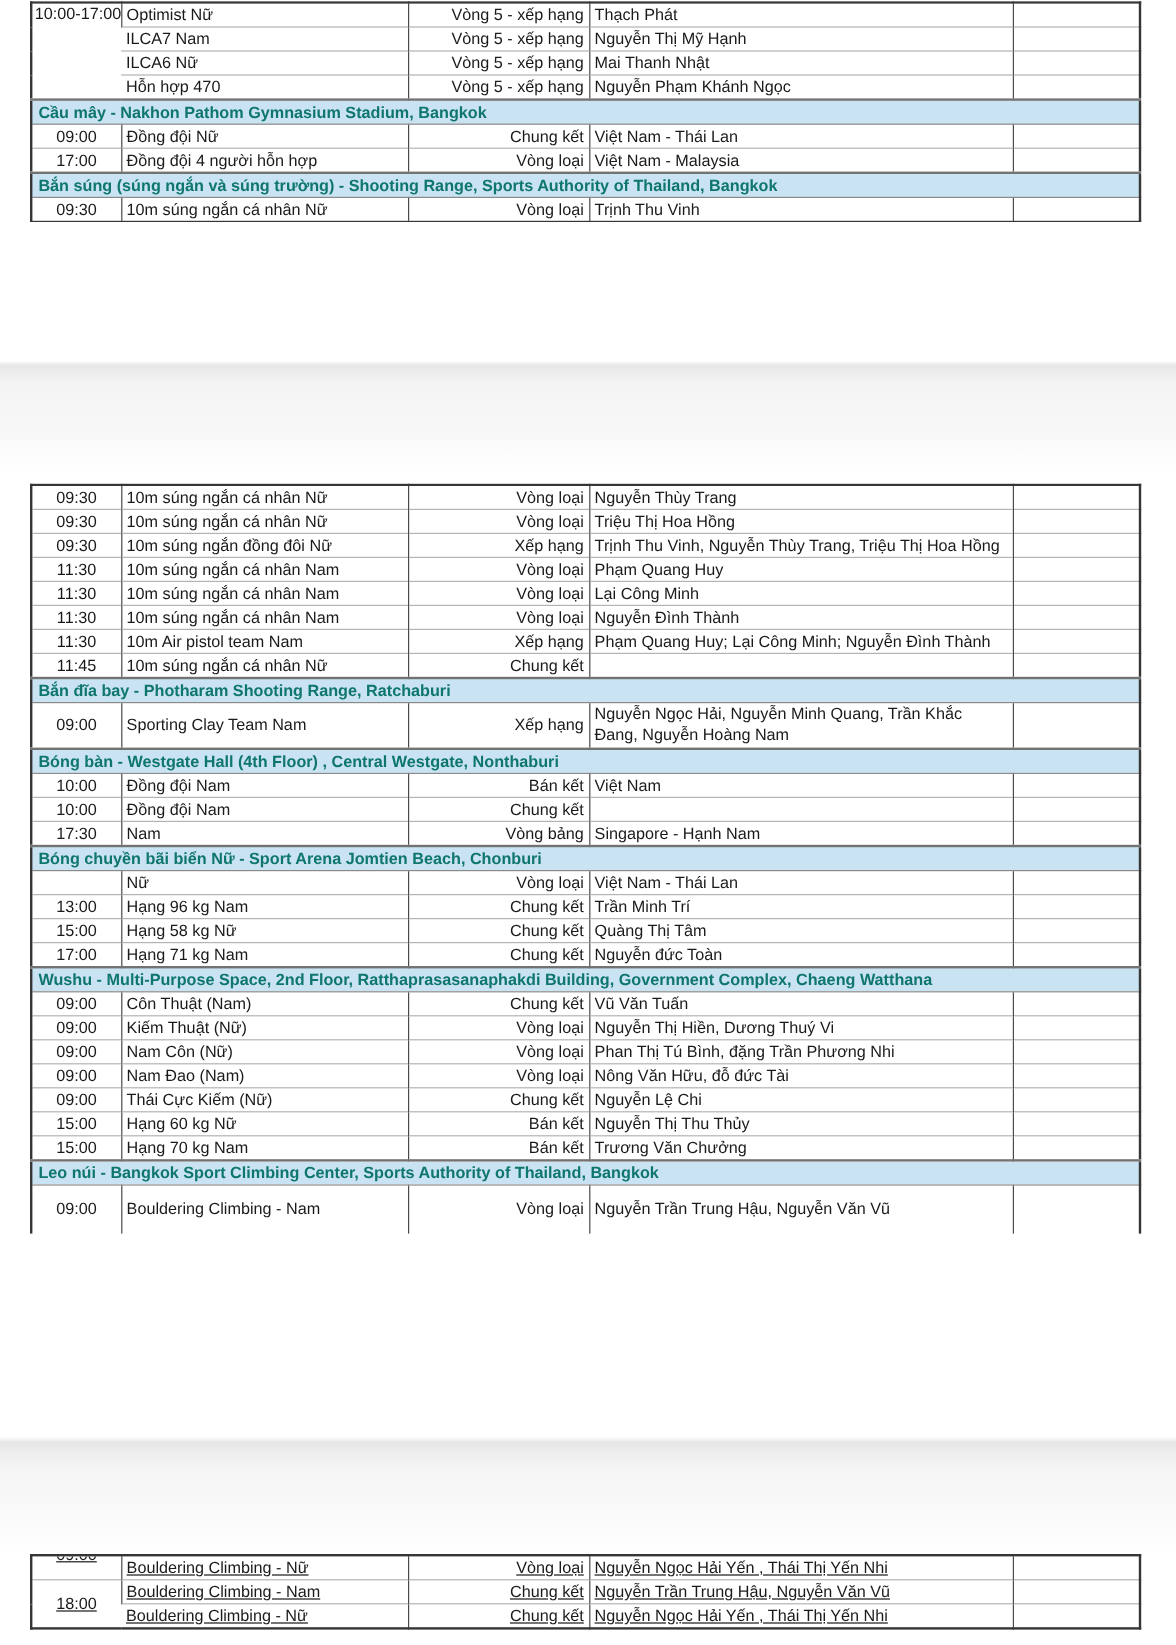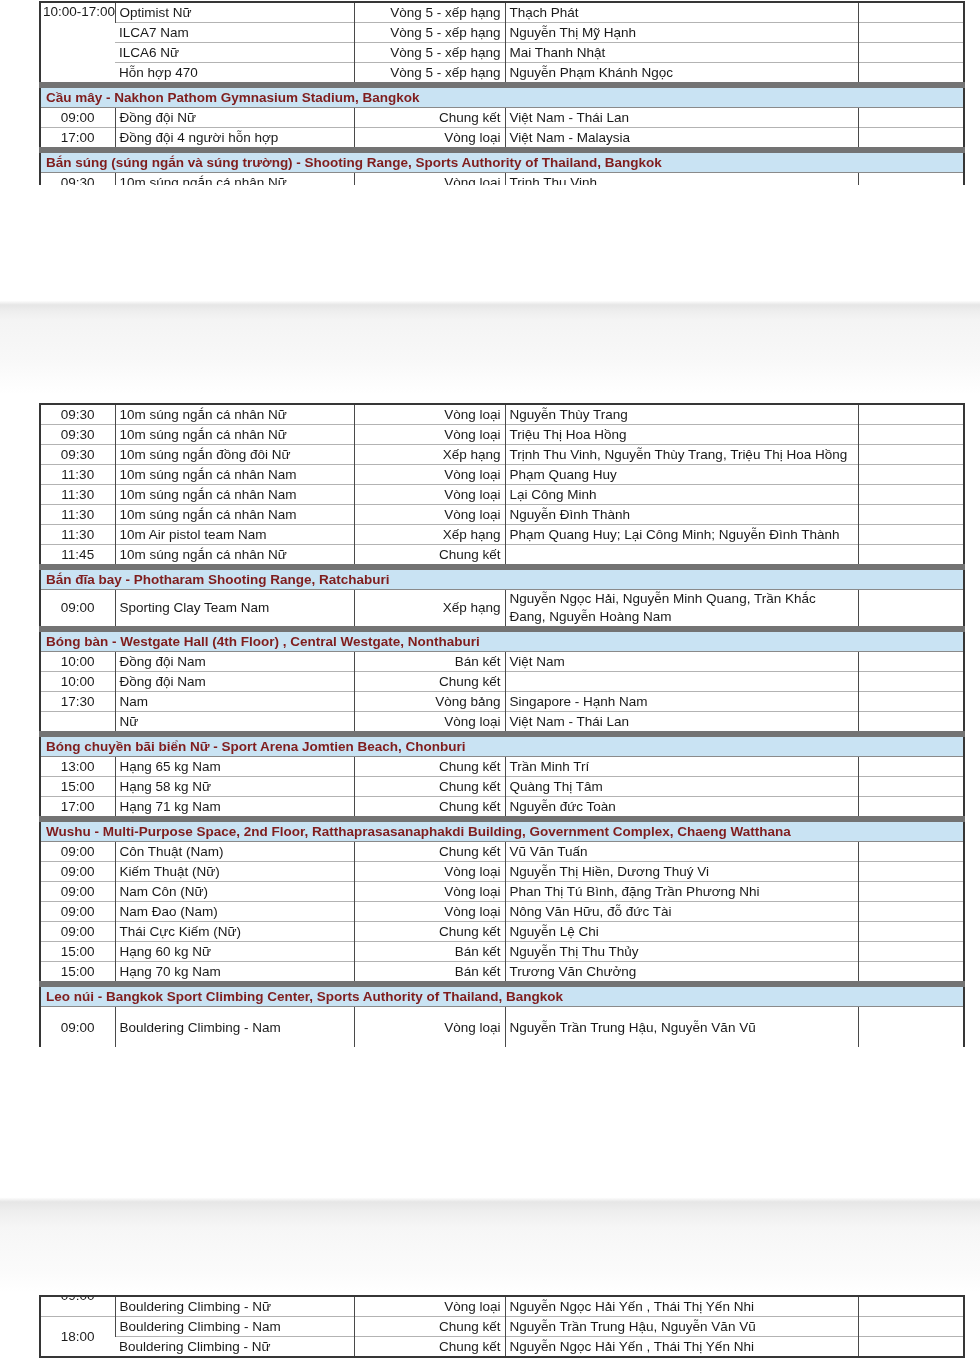--- a/index.html
+++ b/index.html
@@ -6,28 +6,28 @@
   #page{
     position:relative;
     width:980px;height:1371px;
     background:#ffffff;
     font-family:"Liberation Sans","DejaVu Sans",sans-serif;
     color:#1a1a1a;
     overflow:hidden;
   }
   .seg{
     position:absolute;
-    left:39px;
+    left:25px;
     width:928px;
     overflow:hidden;
     background:#ffffff;
   }
   #seg-page1{top:1px;height:185px;}
   #seg-page2{top:403px;height:665px;}
-  #seg-page3{top:1295px;height:68px;}
+  #seg-page3{top:1295px;height:68px;text-decoration:underline;}
 
   table.sched{
     border-collapse:collapse;
     table-layout:fixed;
     width:926px;
     border-left:2px solid #363636;
     border-right:2px solid #363636;
     border-top:2px solid #363636;
   }
   #seg-page1 table.sched, #seg-page3 table.sched{border-bottom:2px solid #363636;}
@@ -54,22 +54,22 @@
   tr.tall td{height:38px; white-space:normal; line-height:18px;}
   td:first-child{border-left:none;}
   td.c-time{text-align:center; padding:0 2px;}
   td.c-round{text-align:right;}
   td.c-event, td.c-names{text-align:left;}
   td.v-top{vertical-align:top; line-height:18px;}
 
   td.section{
     background:#c9e3f3;
     font-weight:bold;
-    color:#7f1d1d;
-    border-top:6px solid #737373;
+    color:#0f766e;
+    border-top:2px solid #737373;
     border-bottom:1px solid #8a8a8a;
     border-left:none;
     text-align:left;
     padding:0 5px;
     margin-left:19px;
   }
 
   
   td.clip-cell{padding:0; vertical-align:top;}
   span.clip-top{display:block; text-align:center; line-height:20px; margin-top:-11px;}
@@ -264,32 +264,32 @@
             <td class="c-notes"></td>
           </tr>
           <tr>
             <td class="c-time">17:30</td>
             <td class="c-event">Nam</td>
             <td class="c-round">Vòng bảng</td>
             <td class="c-names">Singapore - Hạnh Nam</td>
             <td class="c-notes"></td>
           </tr>
           <tr>
+            <td colspan="5" class="section">Bóng chuyền bãi biển Nữ - Sport Arena Jomtien Beach, Chonburi</td>
+          </tr>
+          <tr>
             <td class="c-time"></td>
             <td class="c-event">Nữ</td>
             <td class="c-round">Vòng loại</td>
             <td class="c-names">Việt Nam - Thái Lan</td>
             <td class="c-notes"></td>
           </tr>
           <tr>
-            <td colspan="5" class="section">Bóng chuyền bãi biển Nữ - Sport Arena Jomtien Beach, Chonburi</td>
-          </tr>
-          <tr>
             <td class="c-time">13:00</td>
-            <td class="c-event">Hạng 65 kg Nam</td>
+            <td class="c-event">Hạng 96 kg Nam</td>
             <td class="c-round">Chung kết</td>
             <td class="c-names">Trần Minh Trí</td>
             <td class="c-notes"></td>
           </tr>
           <tr>
             <td class="c-time">15:00</td>
             <td class="c-event">Hạng 58 kg Nữ</td>
             <td class="c-round">Chung kết</td>
             <td class="c-names">Quàng Thị Tâm</td>
             <td class="c-notes"></td>

